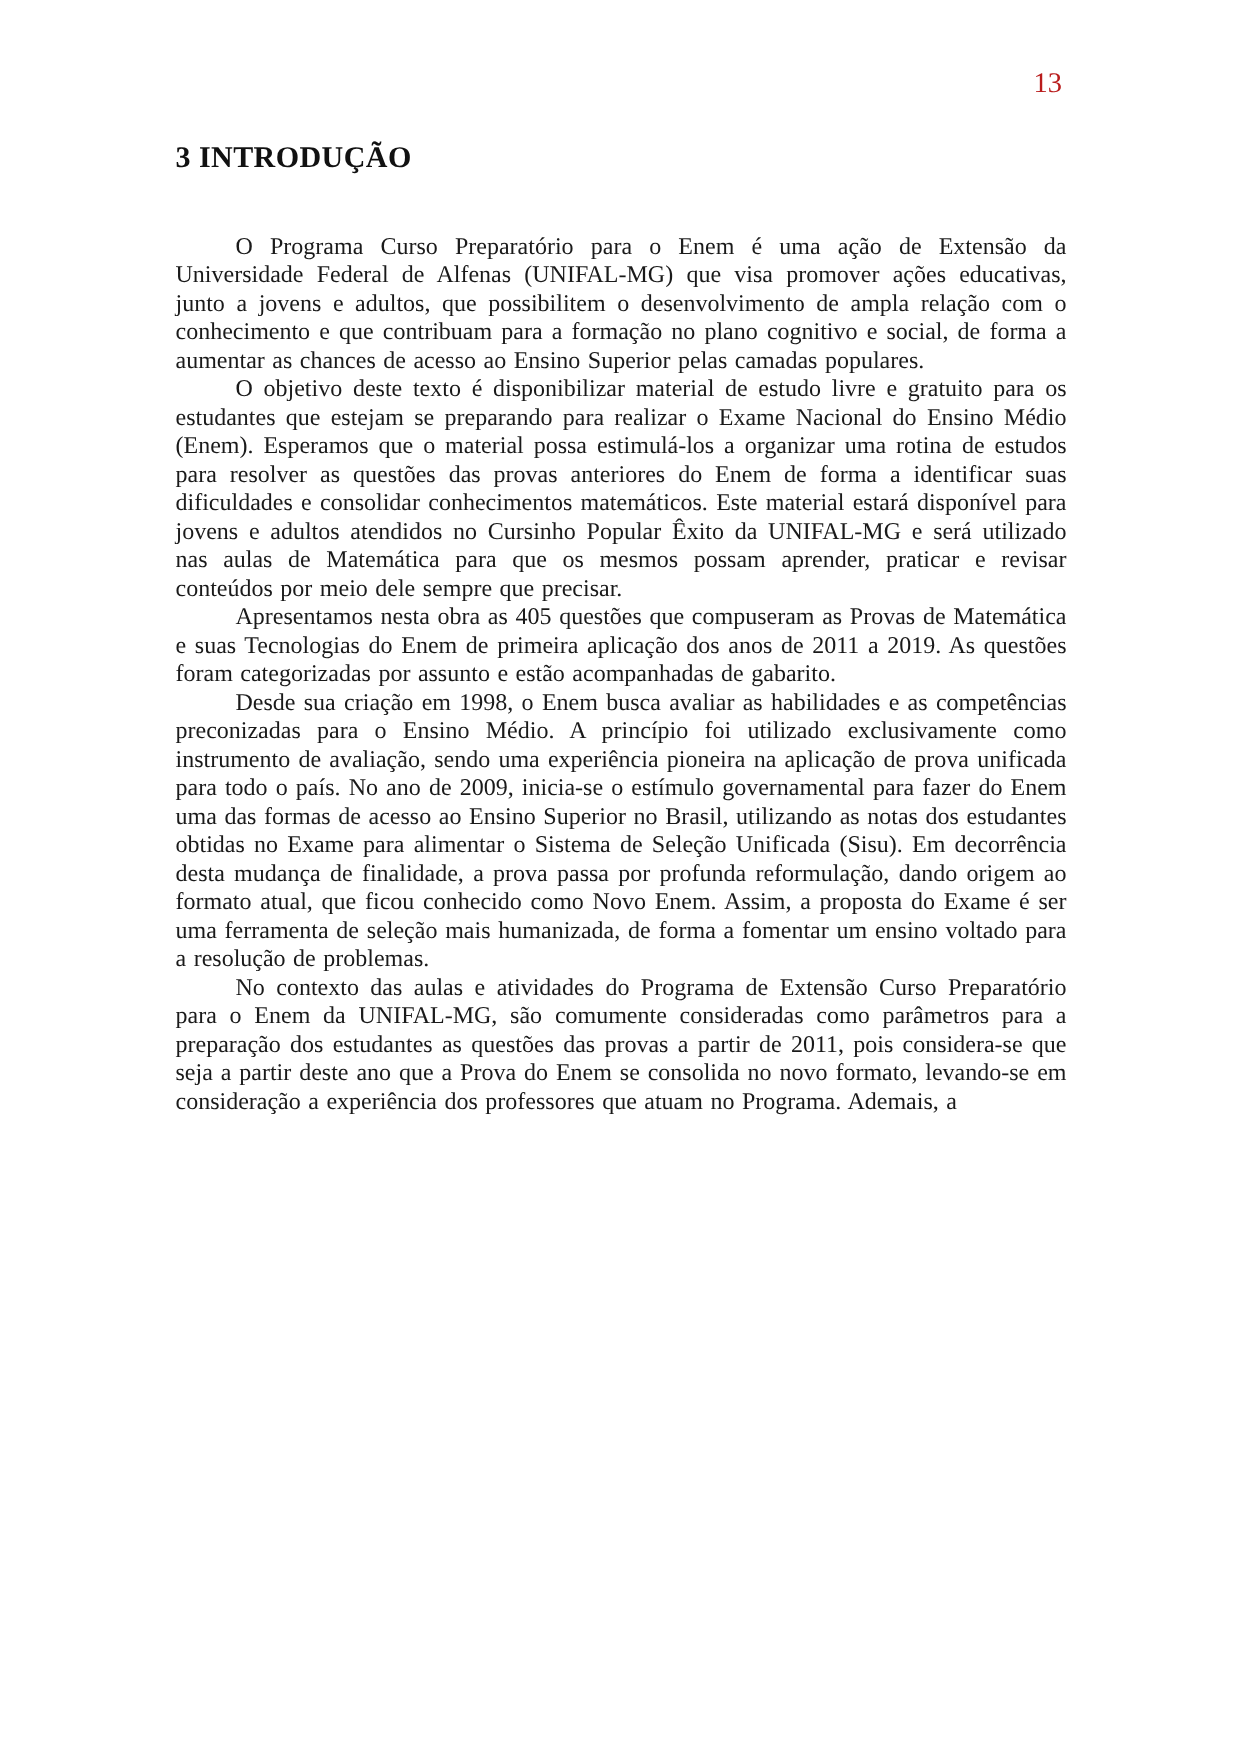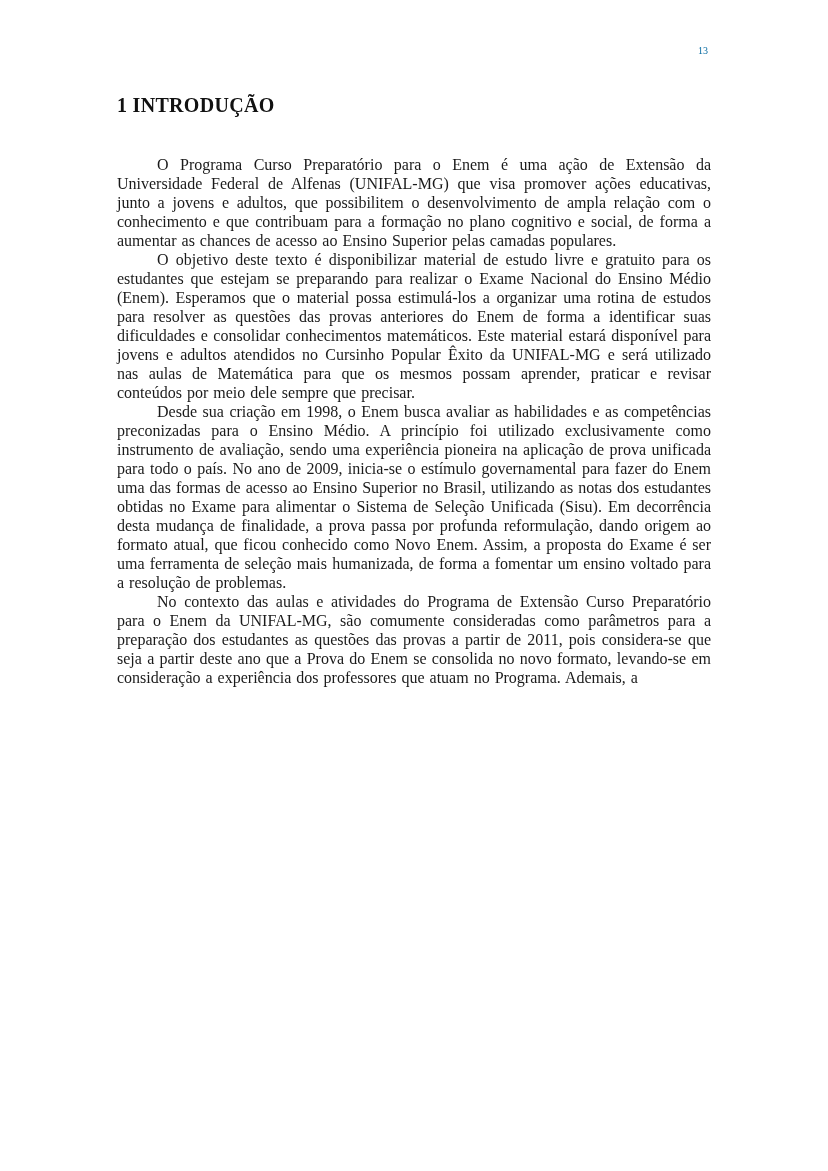--- a/index.html
+++ b/index.html
@@ -13,22 +13,22 @@
     height: 1171px;
     background: #ffffff;
     font-family: "Liberation Serif", "DejaVu Serif", serif;
     color: #1a1a1a;
     overflow: hidden;
   }
   .page-number {
     position: absolute;
     top: 45px;
     right: 120px;
-    font-size: 10px;
-    color: #0369a1;
+    font-size: 19px;
+    color: #b91c1c;
   }
   .heading {
     position: absolute;
     top: 94px;
     left: 117px;
     margin: 0;
     font-size: 20px;
     font-weight: 700;
     letter-spacing: 0.3px;
     color: #111111;
@@ -49,21 +49,22 @@
     color: #1a1a1a;
     word-spacing: 1px;
   }
 </style>
 </head>
 <body>
 
 <div class="page">
   <div class="page-number">13</div>
 
-  <h1 class="heading">1 INTRODUÇÃO</h1>
+  <h1 class="heading">3 INTRODUÇÃO</h1>
 
   <div class="content">
     <p>O Programa Curso Preparatório para o Enem é uma ação de Extensão da Universidade Federal de Alfenas (UNIFAL-MG) que visa promover ações educativas, junto a jovens e adultos, que possibilitem o desenvolvimento de ampla relação com o conhecimento e que contribuam para a formação no plano cognitivo e social, de forma a aumentar as chances de acesso ao Ensino Superior pelas camadas populares.</p>
     <p>O objetivo deste texto é disponibilizar material de estudo livre e gratuito para os estudantes que estejam se preparando para realizar o Exame Nacional do Ensino Médio (Enem). Esperamos que o material possa estimulá-los a organizar uma rotina de estudos para resolver as questões das provas anteriores do Enem de forma a identificar suas dificuldades e consolidar conhecimentos matemáticos. Este material estará disponível para jovens e adultos atendidos no Cursinho Popular Êxito da UNIFAL-MG e será utilizado nas aulas de Matemática para que os mesmos possam aprender, praticar e revisar conteúdos por meio dele sempre que precisar.</p>
+    <p>Apresentamos nesta obra as 405 questões que compuseram as Provas de Matemática e suas Tecnologias do Enem de primeira aplicação dos anos de 2011 a 2019. As questões foram categorizadas por assunto e estão acompanhadas de gabarito.</p>
     <p>Desde sua criação em 1998, o Enem busca avaliar as habilidades e as competências preconizadas para o Ensino Médio. A princípio foi utilizado exclusivamente como instrumento de avaliação, sendo uma experiência pioneira na aplicação de prova unificada para todo o país.  No ano de 2009, inicia-se o estímulo governamental para fazer do Enem uma das formas de acesso ao Ensino Superior no Brasil, utilizando as notas dos estudantes obtidas no Exame para alimentar o Sistema de Seleção Unificada (Sisu). Em decorrência desta mudança de finalidade, a prova passa por profunda reformulação, dando origem ao formato atual, que ficou conhecido como Novo Enem. Assim, a proposta do Exame é ser uma ferramenta de seleção mais humanizada, de forma a fomentar um ensino voltado para a resolução de problemas.</p>
     <p>No contexto das aulas e atividades do Programa de Extensão Curso Preparatório para o Enem da UNIFAL-MG, são comumente consideradas como parâmetros para a preparação dos estudantes as questões das provas a partir de 2011, pois considera-se que seja a partir deste ano que a Prova do Enem se consolida no novo formato, levando-se em consideração a experiência dos professores que atuam no Programa. Ademais, a</p>
   </div>
 </div>
 
 </body></html>

